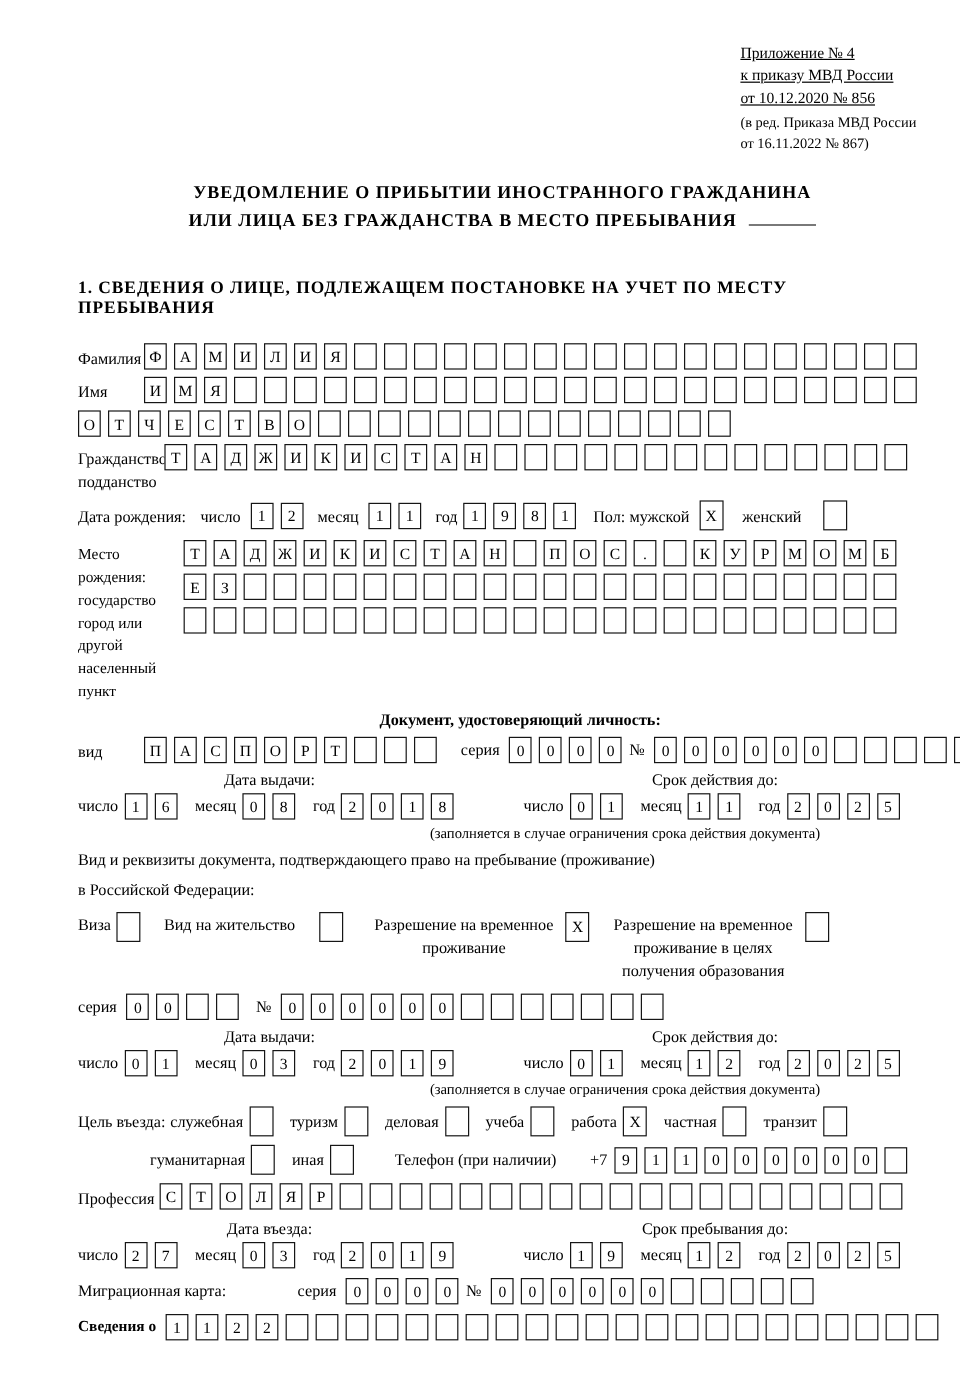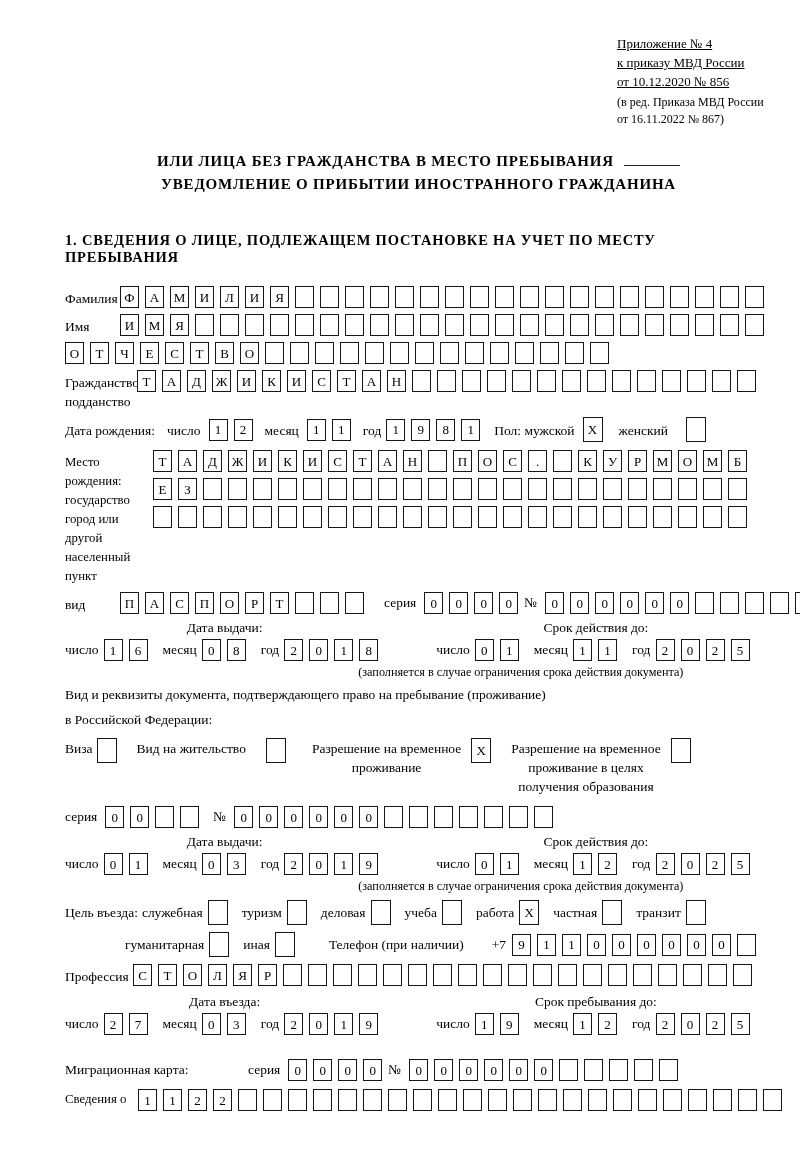--- a/index.html
+++ b/index.html
@@ -14,21 +14,21 @@
 
   
   .title { text-align:center; font-weight:bold; font-size:15px; line-height:23px; margin-top:22px; letter-spacing:0.8px; }
   .blank { display:inline-block; width:56px; border-bottom:1.8px solid #222; height:14px; margin-left:10px; }
   .sec-heading { font-weight:bold; font-size:14.5px; margin-top:36px; letter-spacing:0.8px; }
 
   
   .frow { display:flex; align-items:flex-start; margin-bottom:6px; }
   .flabel { font-size:13.5px; line-height:19px; flex:none; padding-top:3px; }
   .w55 { width:55px; } .w72 { width:72px; } .w88 { width:88px; font-size:12.8px; }
-  .w150 { width:150px; } .w73 { width:73px; font-size:12.8px; }
+  .w150 { width:150px; } .w73 { width:73px; font-size:12.8px;font-weight:bold; }
   .cells { display:inline-flex; flex:none; }
   .cell { box-sizing:border-box; display:inline-flex; align-items:center; justify-content:center;
           width:19px; height:22px; border:1.5px solid #161616; margin-right:6px; font-size:13px;
           line-height:1; flex:none; background:#fff; font-family:"Liberation Serif", serif; }
   .stack > .cells { display:flex; margin-bottom:6px; }
   .cb .cell { width:20px; height:25px; }
   .mt22 { margin-top:20px; }
 
   
   .il { font-size:13.5px; padding-top:3px; flex:none; }
@@ -69,22 +69,22 @@
     <div>Приложение № 4</div>
     <div>к приказу МВД России</div>
     <div>от 10.12.2020 № 856</div>
   </div>
   <div class="amend-block">
     <div>(в ред. Приказа МВД России</div>
     <div>от 16.11.2022 № 867)</div>
   </div>
 
   <div class="title">
+    <div>УВЕДОМЛЕНИЕ О ПРИБЫТИИ ИНОСТРАННОГО ГРАЖДАНИНА</div>
     <div><span>ИЛИ ЛИЦА БЕЗ ГРАЖДАНСТВА В МЕСТО ПРЕБЫВАНИЯ</span><span class="blank"></span></div>
-    <div>УВЕДОМЛЕНИЕ О ПРИБЫТИИ ИНОСТРАННОГО ГРАЖДАНИНА</div>
   </div>
 
   <div class="sec-heading">1. СВЕДЕНИЯ О ЛИЦЕ, ПОДЛЕЖАЩЕМ ПОСТАНОВКЕ НА УЧЕТ ПО МЕСТУ ПРЕБЫВАНИЯ</div>
 
   <div class="frow mt22">
     <span class="flabel w55">Фамилия</span>
     <span class="cells">
         <span class="cell">Ф</span>
         <span class="cell">А</span>
         <span class="cell">М</span>
@@ -318,20 +318,21 @@
           <span class="cell"></span>
           <span class="cell"></span>
           <span class="cell"></span>
           <span class="cell"></span>
           <span class="cell"></span>
           <span class="cell"></span>
         </span>
     </span>
   </div>
 
+  <div class="center-bold">Документ, удостоверяющий личность:</div>
 
   <div class="frow">
     <span class="flabel w55">вид</span>
     <span class="cells">
         <span class="cell">П</span>
         <span class="cell">А</span>
         <span class="cell">С</span>
         <span class="cell">П</span>
         <span class="cell">О</span>
         <span class="cell">Р</span>
@@ -642,21 +643,21 @@
         <span class="cells">
             <span class="cell">2</span>
             <span class="cell">0</span>
             <span class="cell">2</span>
             <span class="cell">5</span>
           </span>
       </div>
     </div>
   </div>
 
-  <div class="frow" style="margin-top:24px;">
+  <div class="frow" style="margin-top:8px;">
     <span class="il" style="width:183px;">Миграционная карта:</span>
     <span class="il mr8">серия</span>
     <span class="cells">
         <span class="cell">0</span>
         <span class="cell">0</span>
         <span class="cell">0</span>
         <span class="cell">0</span>
       </span>
     <span class="il mr8">№</span>
     <span class="cells">

